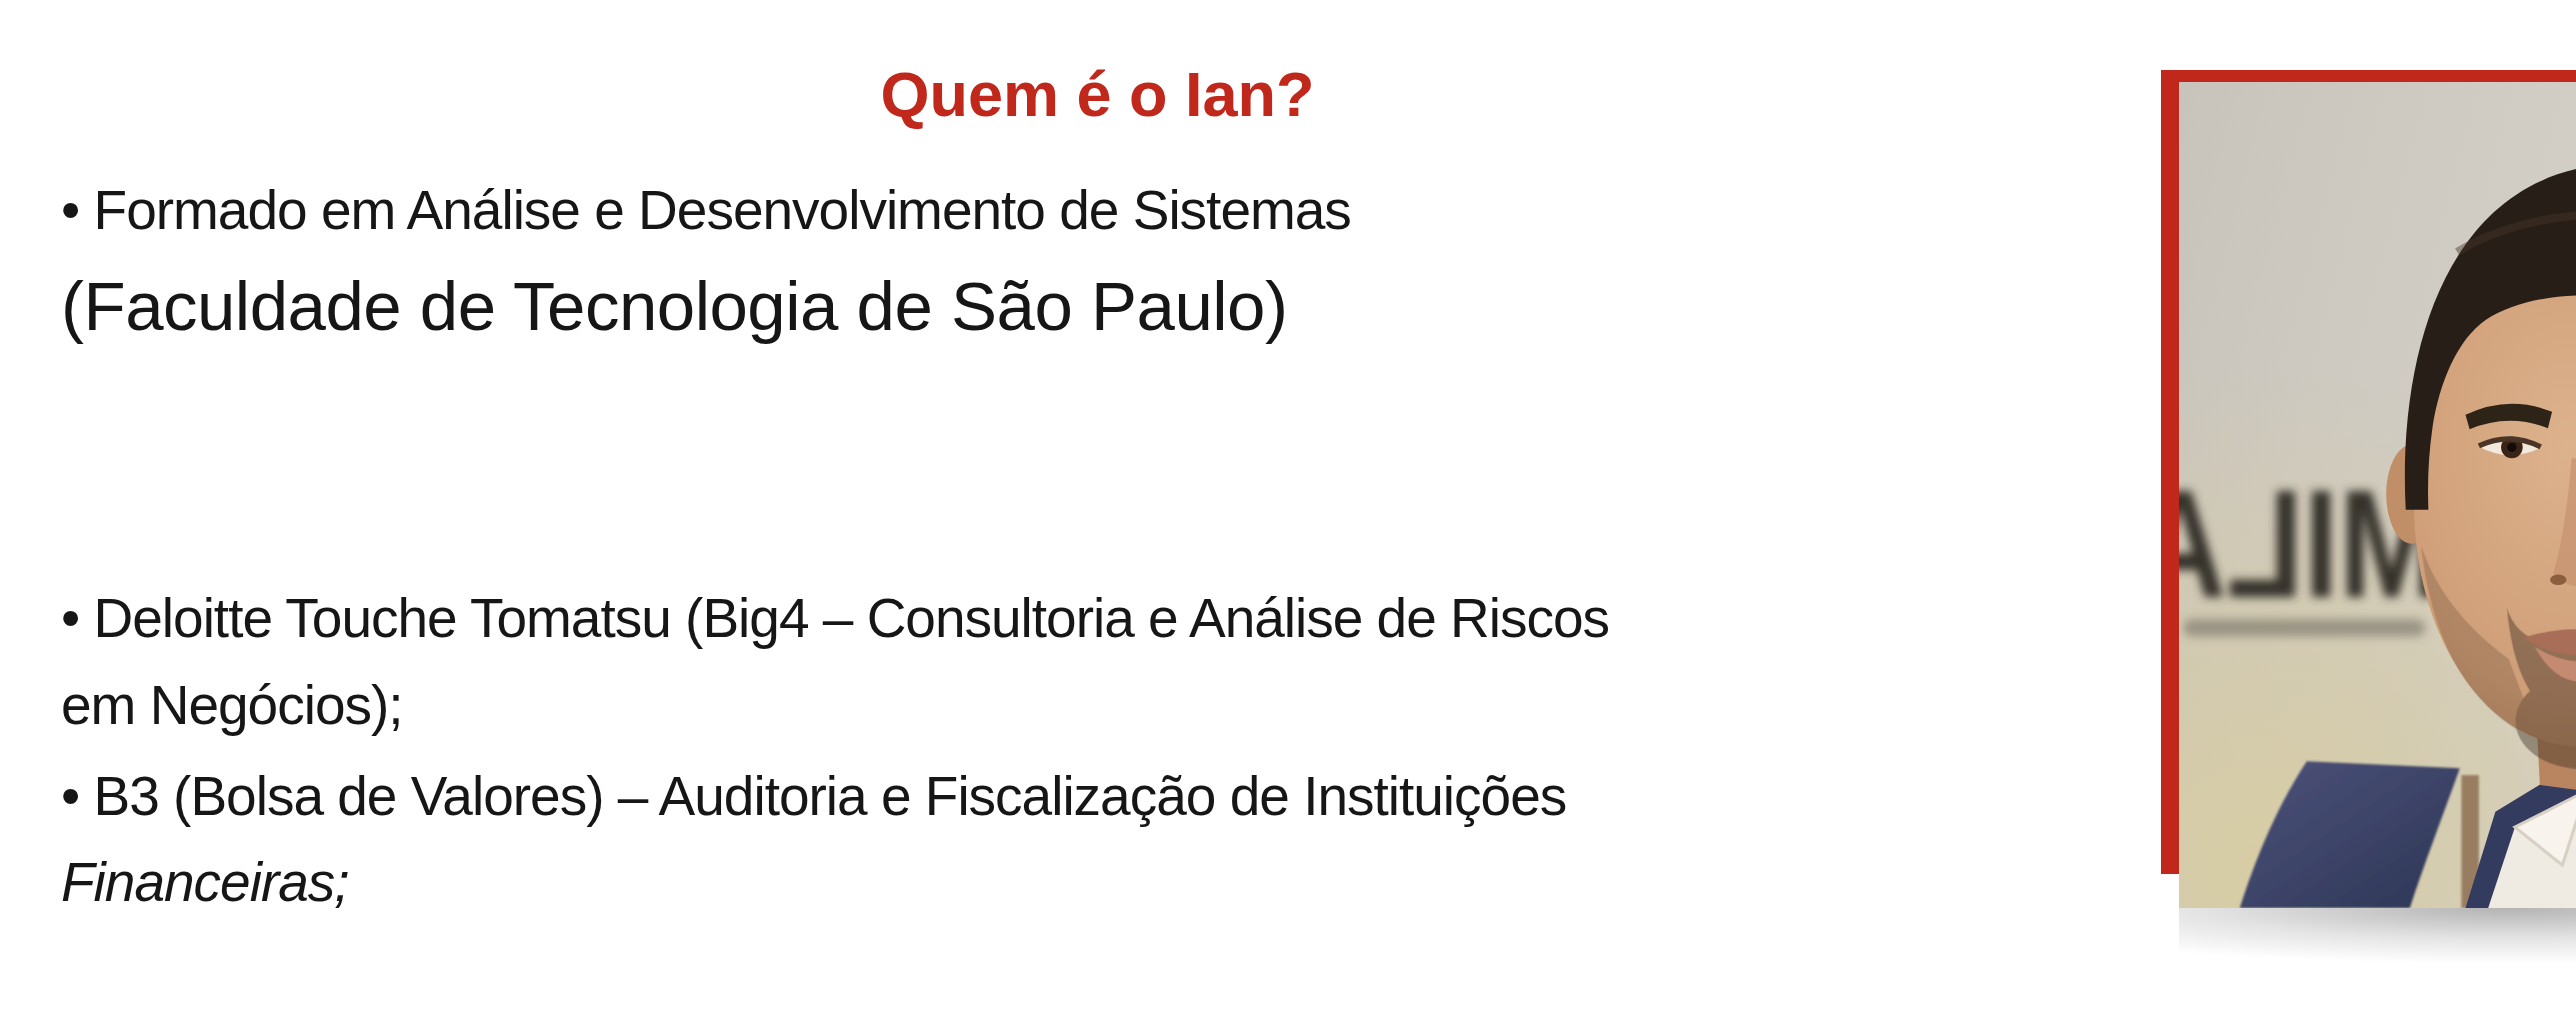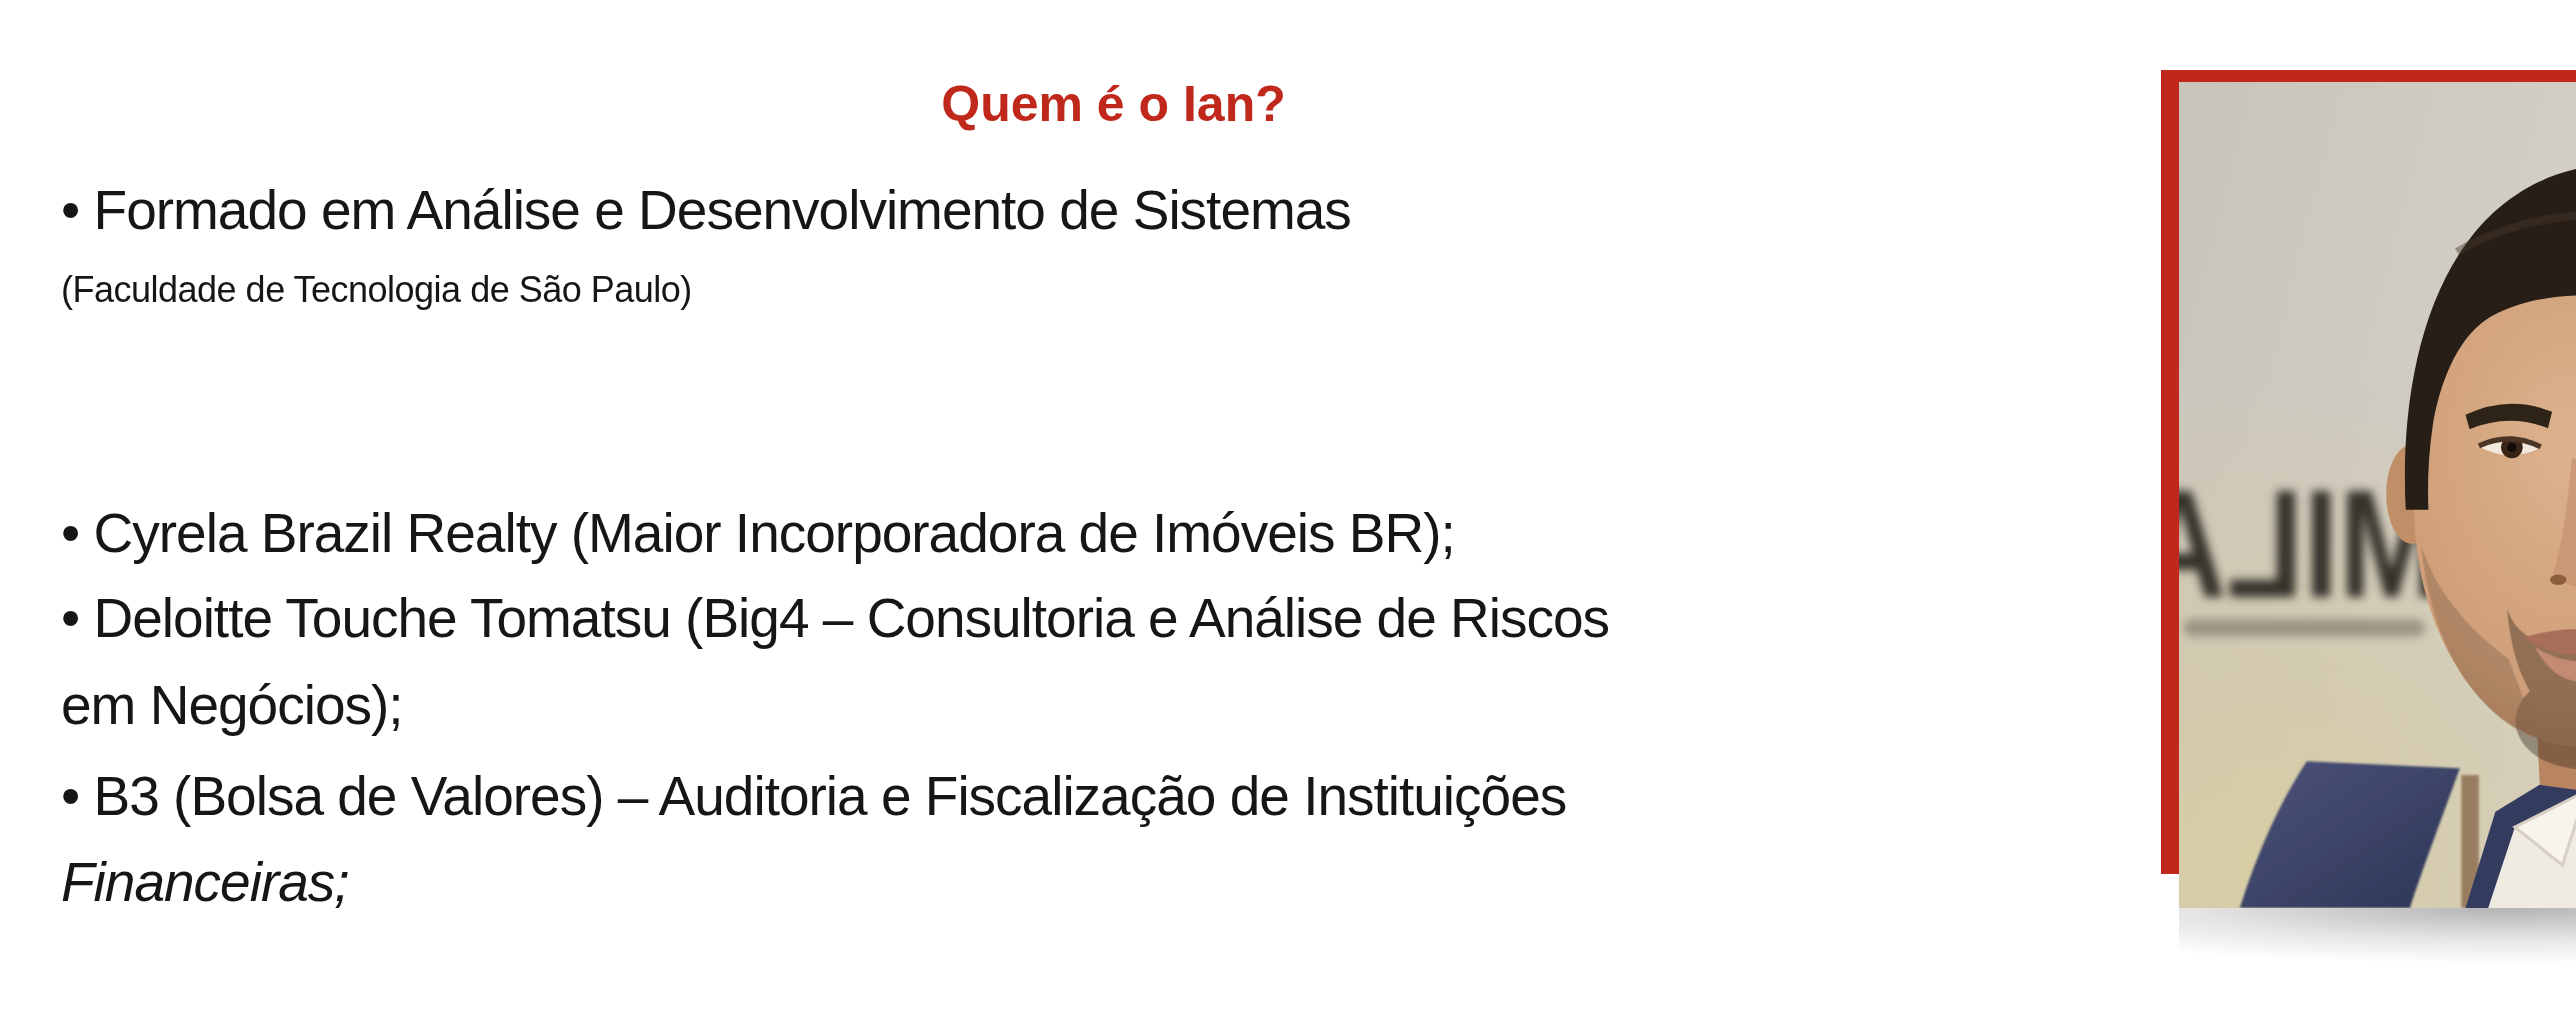--- a/index.html
+++ b/index.html
@@ -6,38 +6,38 @@
   .slide{
     position:relative;
     width:3091px;height:1030px;
     background:#ffffff;
     overflow:hidden;
     font-family:"Liberation Sans", sans-serif;
   }
   .page-title{
     position:absolute;
     left:31px;top:63px;width:2133px;
-    margin:16px;
+    margin:0;
     text-align:center;
-    font-size:50px;
+    font-size:63px;
     font-weight:bold;
     letter-spacing:0px;
     color:#c0281c;
     line-height:1;
     white-space:nowrap;
   }
   .bio-line{
     position:absolute;
     left:61px;
     color:#161616;
     line-height:1;
     white-space:nowrap;
   }
   .bio-large{font-size:55px;letter-spacing:-1px;}
-  .bio-small{font-size:36px;letter-spacing:-0.5px;}
+  .bio-small{font-size:69px;letter-spacing:-0.5px;}
   .l1{top:183px;}
   .l2{top:272px;}
   .l3{top:422px;}
   .l4{top:506px;}
   .l5{top:591px;}
   .l6{top:678px;text-align:center;}
   .l7{top:769px;}
   .l8{top:855px;font-style:italic;}
 
   .photo-frame{
@@ -65,21 +65,20 @@
 </style>
 </head>
 <body>
 
 <div class="slide">
 
   <h1 class="page-title">Quem é o Ian?</h1>
 
   <div class="bio-line bio-large l1">• Formado em Análise e Desenvolvimento de Sistemas</div>
   <div class="bio-line bio-small l2">(Faculdade de Tecnologia de São Paulo)</div>
-  <div class="bio-line bio-large l4">• Cyrela Brazil Realty (Maior Incorporadora de Imóveis BR);</div>
   <div class="bio-line bio-large l5">• Deloitte Touche Tomatsu (Big4 – Consultoria e Análise de Riscos</div>
   <div class="bio-line bio-large l6">em Negócios);</div>
   <div class="bio-line bio-large l7">• B3 (Bolsa de Valores) – Auditoria e Fiscalização de Instituições</div>
   <div class="bio-line bio-large l8">Financeiras;</div>
 
   <div class="photo-frame"></div>
 
   <div class="portrait">
     <svg viewBox="0 0 1669 1603" preserveAspectRatio="none">
       <defs>

